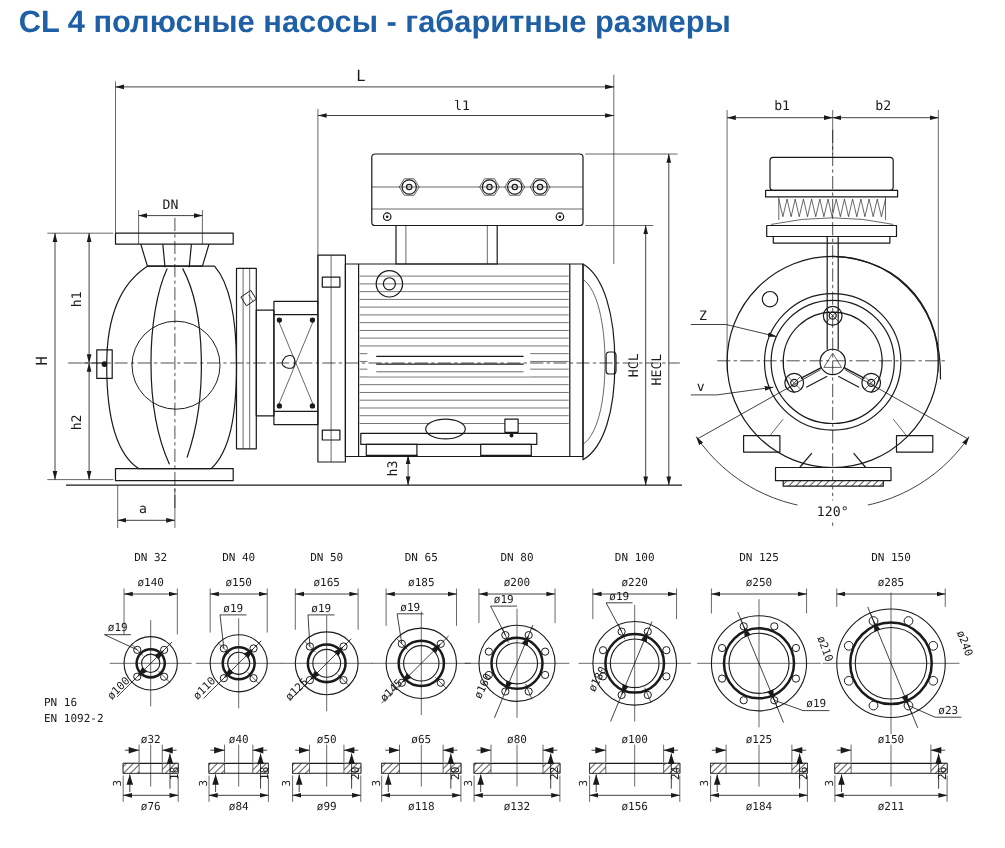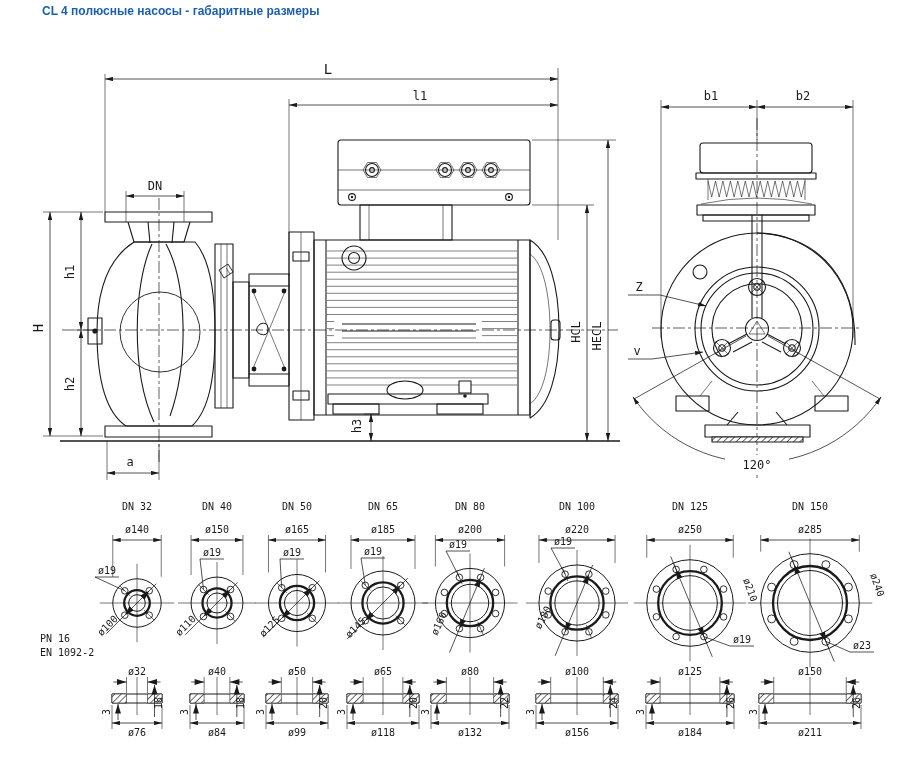--- a/index.html
+++ b/index.html
@@ -1,18 +1,18 @@
 <!DOCTYPE html>
 <html><head>
 <meta charset="utf-8">
 <style>
   html,body{margin:0;padding:0}
   body{width:914px;height:771px;background:#fff;position:relative;overflow:hidden;
        font-family:"Liberation Sans",sans-serif}
-  .title{position:absolute;left:42px;top:4px;font-size:12px;font-weight:bold;color:#1e5fa5}
+  .title{position:absolute;left:17px;top:4px;font-size:28px;font-weight:bold;color:#1e5fa5}
   svg{position:absolute;left:0;top:0}
   .dwg{stroke:#1a1a1a;fill:none;stroke-width:1.1;stroke-linejoin:round}
   .dim{stroke-width:.75}
   .thin{stroke-width:.6}
   .cl{stroke-width:.7;stroke-dasharray:12 3 3 3}
   text{font-family:"DejaVu Sans Mono",monospace;fill:#1a1a1a;stroke:none;
        text-anchor:middle;font-size:10px}
   .lbl-md{font-size:12px}
   .lbl-lg{font-size:14px}
   .start{text-anchor:start}

